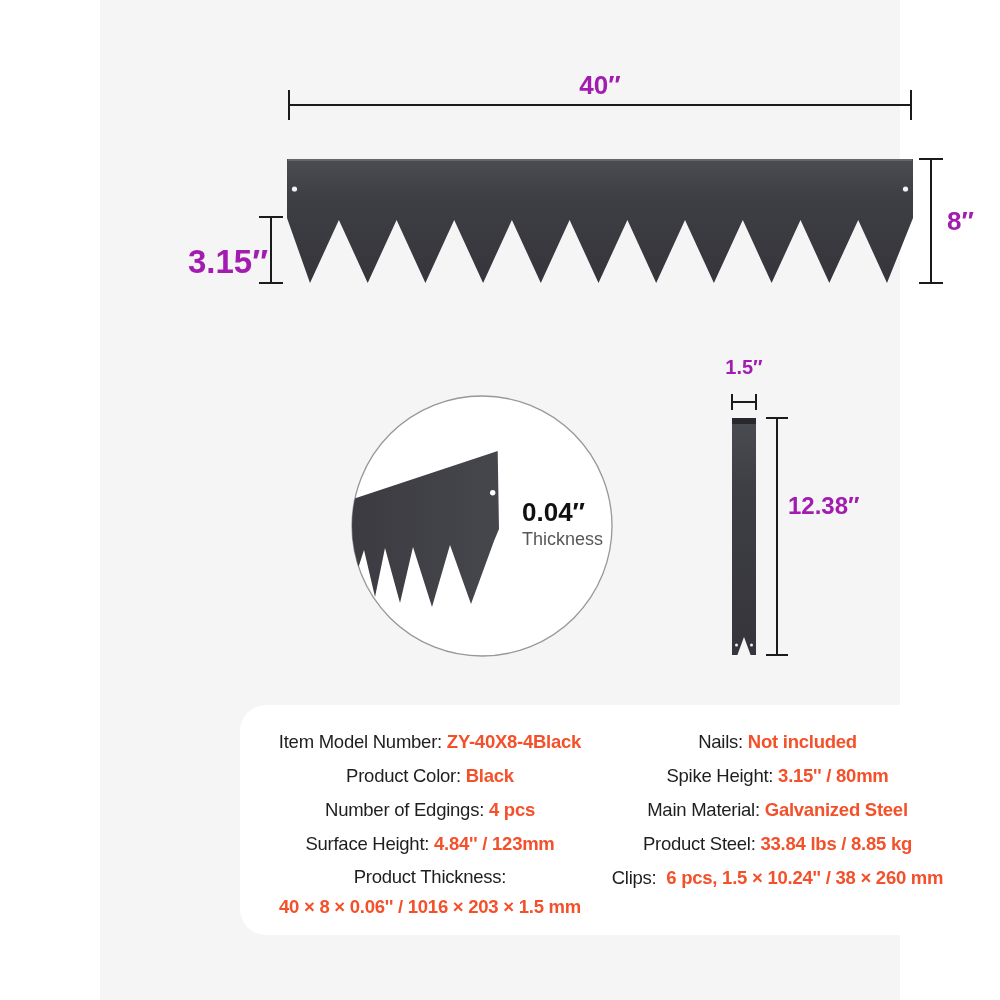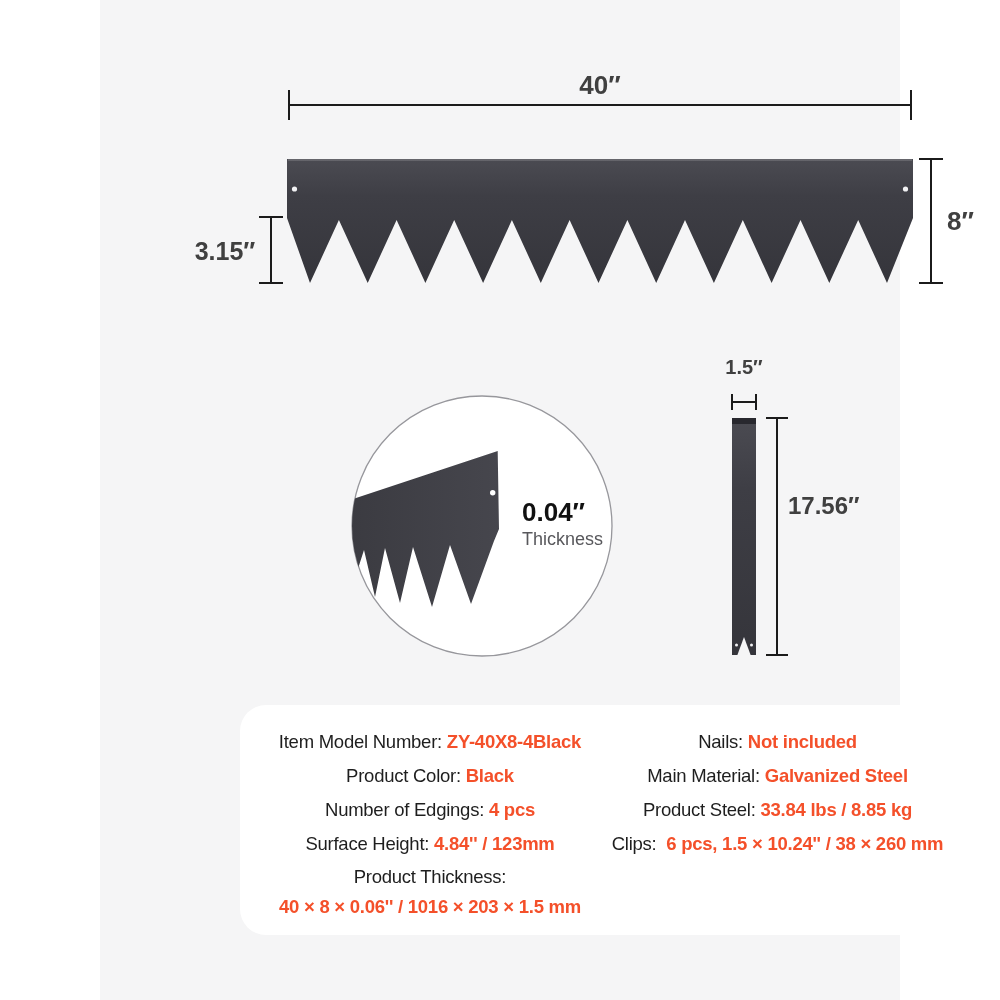--- a/index.html
+++ b/index.html
@@ -14,27 +14,27 @@
     position:absolute;left:100px;top:0;
     width:800px;height:1000px;
     background:#f5f5f6;
   }
   .art{
     position:absolute;left:0;top:0;width:1000px;height:1000px;
     pointer-events:none;
   }
   .dim-label{
     position:absolute;
-    color:#404040;
+    color:#a21caf;
     font-weight:600;
     white-space:nowrap;
   }
   .dim-40{left:440px;top:70px;width:120px;text-align:center;font-size:26px;}
   .dim-8{left:847px;top:206px;font-size:26px;}
-  .dim-315{left:88px;top:237px;width:74px;text-align:center;font-size:25px;}
+  .dim-315{left:88px;top:243px;width:74px;text-align:center;font-size:33px;}
   .dim-15{left:594px;top:356px;width:100px;text-align:center;font-size:20px;}
   .dim-1024{left:688px;top:492px;font-size:24px;}
   .thick-value{
     position:absolute;left:422px;top:497px;
     font-size:26px;font-weight:700;color:#111;white-space:nowrap;
   }
   .thick-caption{
     position:absolute;left:422px;top:529px;
     font-size:18px;font-weight:400;color:#58585c;white-space:nowrap;
   }
@@ -134,21 +134,21 @@
         <line x1="666" y1="655" x2="688" y2="655"></line>
       </g>
     </svg>
 
     <div class="dim-label dim-40">40″</div>
     <div class="dim-label dim-8">8″</div>
     <div class="dim-label dim-315">3.15″</div>
     <div class="thick-value">0.04″</div>
     <div class="thick-caption">Thickness</div>
     <div class="dim-label dim-15">1.5″</div>
-    <div class="dim-label dim-1024">17.56″</div>
+    <div class="dim-label dim-1024">12.38″</div>
 
     <div class="spec-panel">
       <div class="spec-col spec-col-left">
         <div class="spec-row">
           <span class="s-label">Item Model Number: </span><span class="s-value">ZY-40X8-4Black</span>
         </div>
         <div class="spec-row">
           <span class="s-label">Product Color: </span><span class="s-value">Black</span>
         </div>
         <div class="spec-row">
@@ -160,20 +160,23 @@
         <div class="spec-row spec-row-block">
           <span class="s-label">Product Thickness:</span>
             <span class="s-value">40 × 8 × 0.06'' / 1016 × 203 × 1.5 mm</span>
         </div>
       </div>
       <div class="spec-col spec-col-right">
         <div class="spec-row">
           <span class="s-label">Nails: </span><span class="s-value">Not included</span>
         </div>
         <div class="spec-row">
+          <span class="s-label">Spike Height: </span><span class="s-value">3.15'' / 80mm</span>
+        </div>
+        <div class="spec-row">
           <span class="s-label">Main Material: </span><span class="s-value">Galvanized Steel</span>
         </div>
         <div class="spec-row">
           <span class="s-label">Product Steel: </span><span class="s-value">33.84 lbs / 8.85 kg</span>
         </div>
         <div class="spec-row">
           <span class="s-label">Clips: &nbsp;</span><span class="s-value">6 pcs, 1.5 × 10.24'' / 38 × 260 mm</span>
         </div>
       </div>
     </div>

